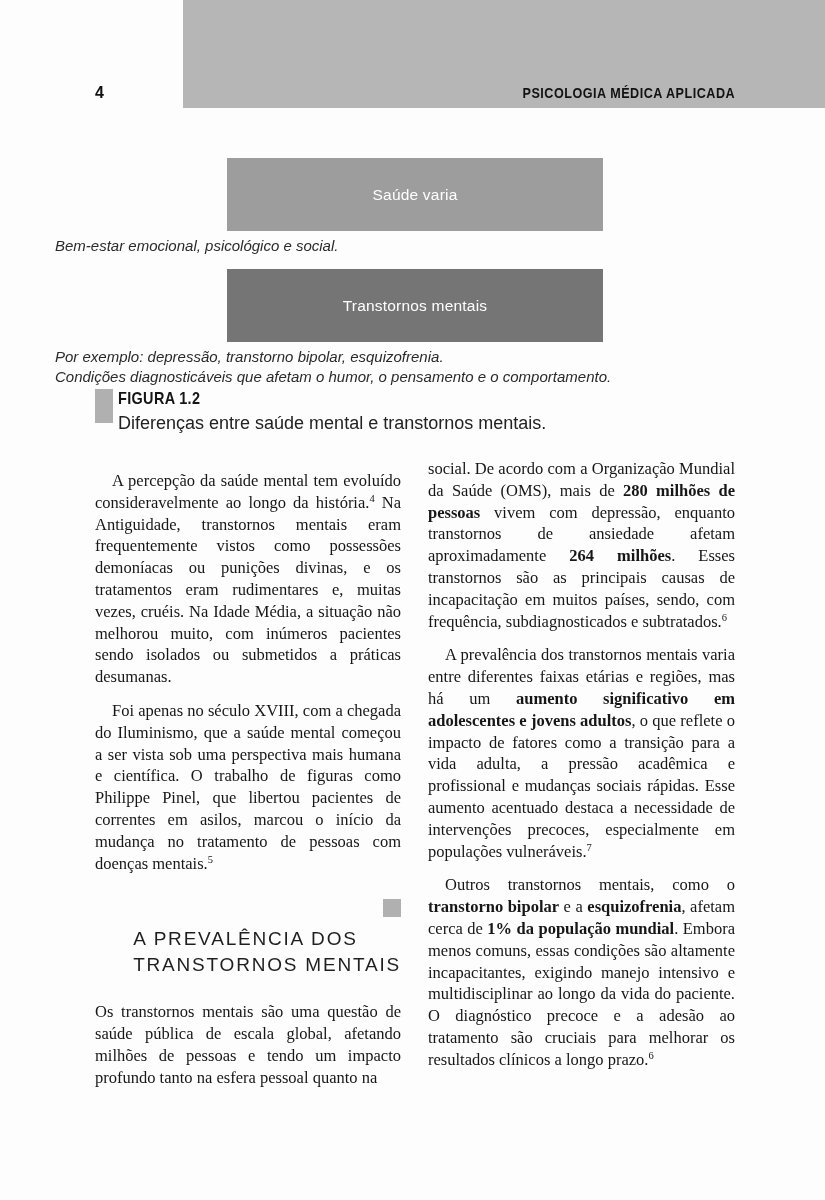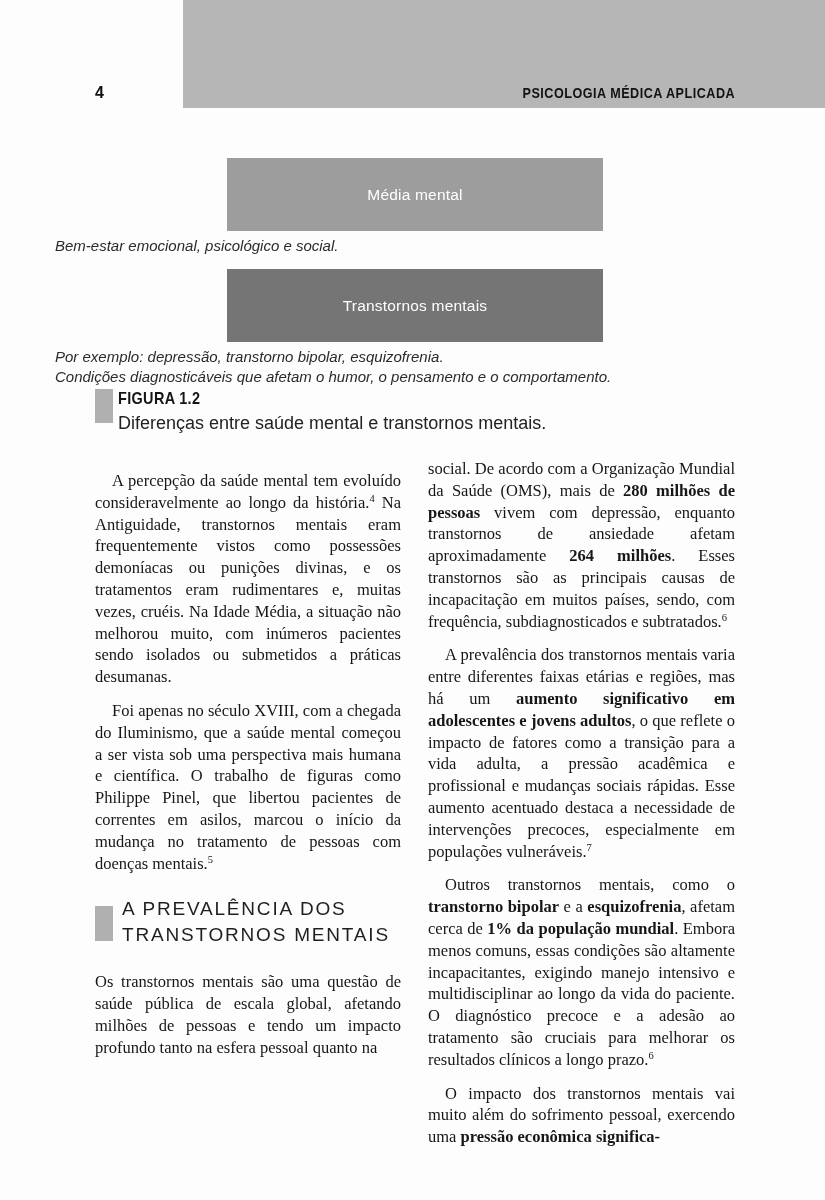--- a/index.html
+++ b/index.html
@@ -46,39 +46,39 @@
   .col-right { left:428px; width:307px; }
   .body-para {
     margin:0; font-size:16.5px; line-height:21.8px; text-align:justify;
     color:#161616; hyphens:auto; -webkit-hyphens:auto;
   }
   .body-para.indent { text-indent:17px;margin-top:12px; }
   .body-para b { font-weight:bold; }
   .body-para sup { font-size:10.5px; line-height:0; vertical-align:super; }
 
   
-  .section-heading-row { display:flex; gap:9px; align-items:center; margin:22px 0 24px 0; }
+  .section-heading-row { display:flex; gap:9px; align-items:flex-end; margin:22px 0 24px 0;flex-direction:column; }
   .marker-heading { margin-top:3px; height:35px; }
   .section-heading {
     font-family:"Liberation Sans", sans-serif; font-size:19px; line-height:25.5px;
     letter-spacing:1.8px; color:#1f1f1f; white-space:nowrap;
   }
 </style>
 </head>
 <body>
 
 <div class="page">
 
   <div class="header-band" style="background-color: rgb(182, 182, 182);">
     <span class="running-head">PSICOLOGIA MÉDICA APLICADA</span>
   </div>
   <div class="page-number">4</div>
 
   <div class="fig-box fig-box-1" style="background-color: rgb(157, 157, 157);">
-    <span>Média mental</span>
+    <span>Saúde varia</span>
   </div>
   <div class="fig-caption fig-caption-1">Bem-estar emocional, psicológico e social.</div>
 
   <div class="fig-box fig-box-2" style="background-color: rgb(117, 117, 117);">
     <span>Transtornos mentais</span>
   </div>
   <div class="fig-caption fig-caption-2">
     <div>Por exemplo: depressão, transtorno bipolar, esquizofrenia.</div>
     <div>Condições diagnosticáveis que afetam o humor, o pensamento e o comportamento.</div>
   </div>
@@ -106,17 +106,16 @@
     <div>
         <p class="body-para"><span>Os transtornos mentais são uma questão de saúde pública de escala global, afetando milhões de pessoas e tendo um impacto profundo tanto na esfera pessoal quanto na</span></p>
       </div>
   </div>
 
   <div class="col col-right" lang="pt-BR">
     <div>
         <p class="body-para"><span>social. De acordo com a Organização Mundial da Saúde (OMS), mais de </span><b>280 milhões de pessoas</b><span> vivem com depressão, enquanto transtornos de ansiedade afetam aproximadamente </span><b>264 milhões</b><span>. Esses transtornos são as principais causas de incapacitação em muitos países, sendo, com frequência, subdiagnosticados e subtratados.</span><sup>6</sup></p>
         <p class="body-para indent"><span>A prevalência dos transtornos mentais varia entre diferentes faixas etárias e regiões, mas há um </span><b>aumento significativo em adolescentes e jovens adultos</b><span>, o que reflete o impacto de fatores como a transição para a vida adulta, a pressão acadêmica e profissional e mudanças sociais rápidas. Esse aumento acentuado destaca a necessidade de intervenções precoces, especialmente em populações vulneráveis.</span><sup>7</sup></p>
         <p class="body-para indent"><span>Outros transtornos mentais, como o </span><b>transtorno bipolar</b><span> e a </span><b>esquizofrenia</b><span>, afetam cerca de </span><b>1% da população mundial</b><span>. Embora menos comuns, essas condições são altamente incapacitantes, exigindo manejo intensivo e multidisciplinar ao longo da vida do paciente. O diagnóstico precoce e a adesão ao tratamento são cruciais para melhorar os resultados clínicos a longo prazo.</span><sup>6</sup></p>
-        <p class="body-para indent"><span>O impacto dos transtornos mentais vai muito além do sofrimento pessoal, exercendo uma </span><b>pressão econômica significa-</b></p>
       </div>
   </div>
 
 </div>
 
 </body></html>

